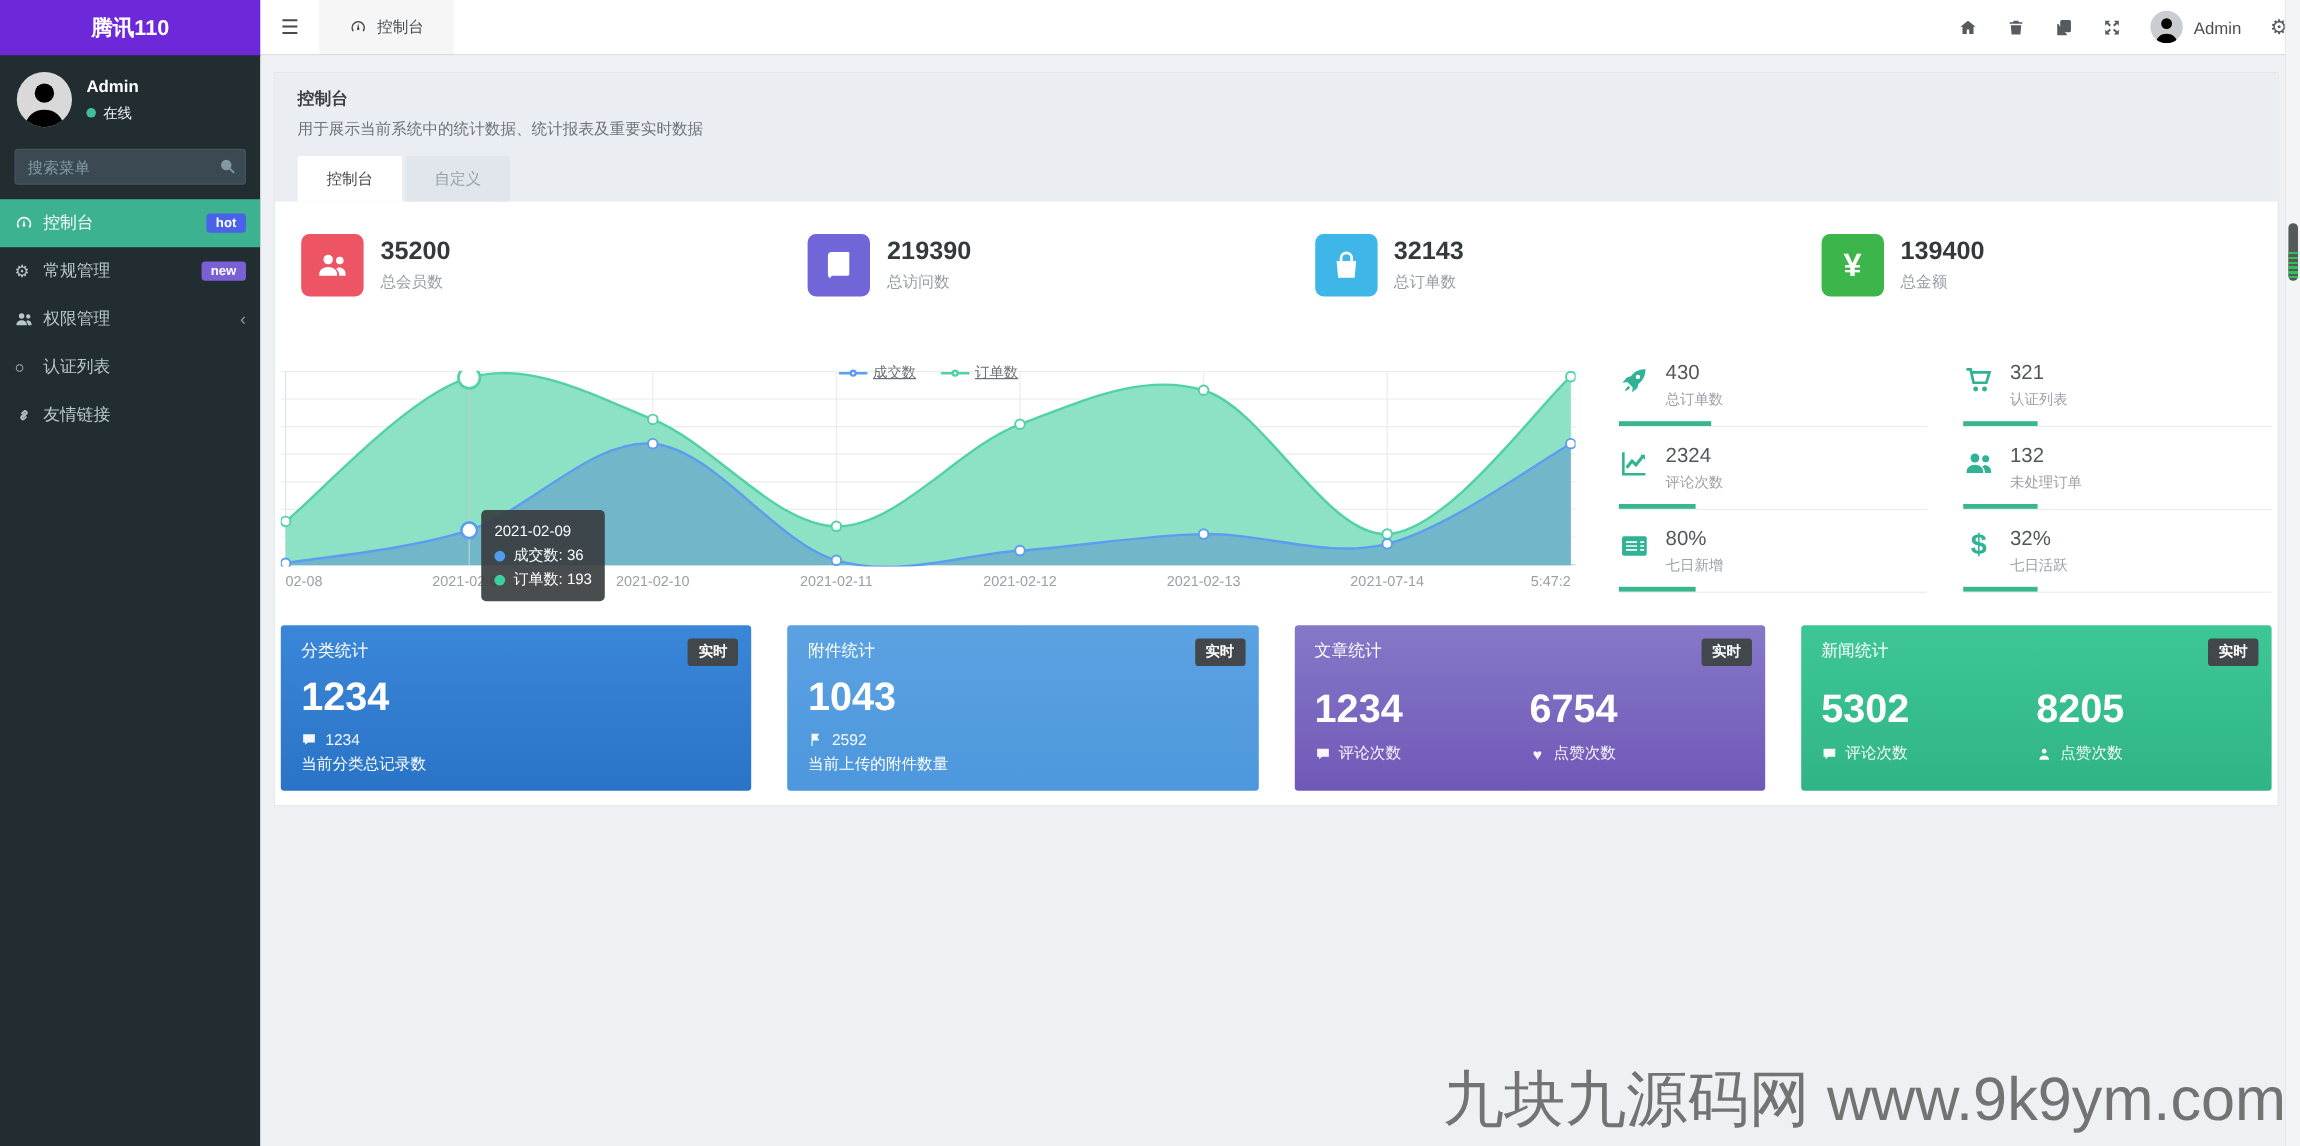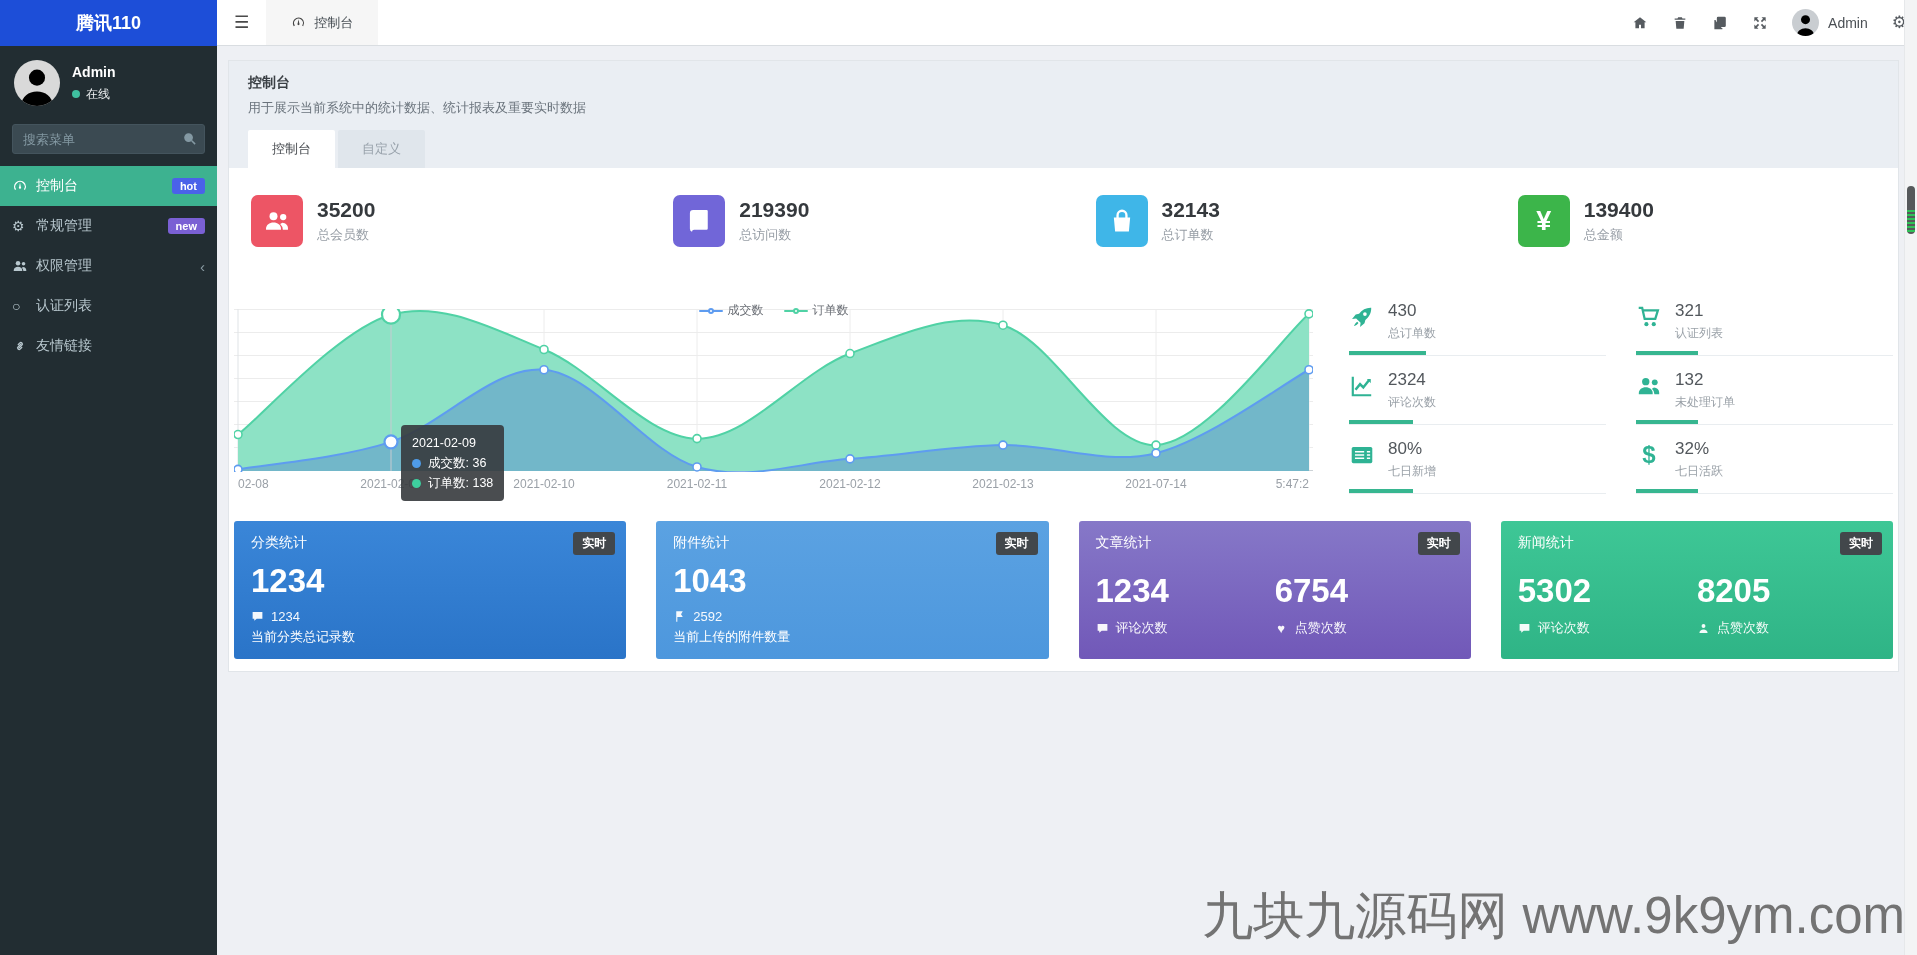--- a/index.html
+++ b/index.html
@@ -4,21 +4,21 @@
 <style>
   html,body{margin:0;padding:0;background:#eef0f4;}
   *{box-sizing:border-box;}
   #app{position:relative;width:1917px;height:955px;overflow:hidden;background:#eef0f4;
        font-family:"Liberation Sans","DejaVu Sans",sans-serif;}
   .icon{display:inline-flex;align-items:center;justify-content:center;line-height:1;}
   .icon svg{width:100%;height:100%;fill:currentColor;}
 
   
   .sidebar{position:absolute;left:0;top:0;width:217px;height:100%;background:#222d32;color:#b8c7ce;}
-  .brand{height:46px;line-height:46px;text-align:center;color:#fff;font-size:18px;font-weight:bold;background:#1d4ed8;}
+  .brand{height:46px;line-height:46px;text-align:center;color:#fff;font-size:18px;font-weight:bold;background:#6d28d9;}
   .user-panel{display:flex;align-items:center;gap:12px;padding:14px 14px 10px;}
   .avatar{width:46px;height:46px;border-radius:50%;background:#d9d9d9;color:#b3b3b3;overflow:hidden;flex:none;}
   .avatar svg{width:46px;height:46px;}
   .user-name{color:#fff;font-weight:bold;font-size:14px;}
   .user-status{font-size:12px;color:#f0f3f4;display:flex;align-items:center;gap:6px;margin-top:6px;}
   .dot{width:8px;height:8px;border-radius:50%;background:#3fbf9f;}
   .search{margin:8px 12px 12px;position:relative;}
   .search input{width:100%;height:30px;background:#3b4a52;border:1px solid #44545d;border-radius:3px;
                 color:#cfd8dc;padding:0 30px 0 10px;font-size:13px;outline:none;
                 font-family:"Liberation Sans","DejaVu Sans",sans-serif;}
@@ -66,21 +66,21 @@
   .stat .sq .icon{width:28px;height:28px;font-size:27px;font-weight:bold;}
   .stat .v{font-size:21px;font-weight:bold;color:#35393d;}
   .stat .l{font-size:13px;color:#969da5;margin-top:4px;}
 
   
   .chart-row{display:flex;margin-top:62px;}
   .chart-wrap{width:1079px;position:relative;flex:none;}
   .chart-wrap svg{display:block;}
   .legend{position:absolute;top:-7px;left:50%;transform:translateX(-50%);display:flex;gap:20px;
           font-size:12px;color:#6b6f76;align-items:center;}
-  .lg-item{display:flex;align-items:center;gap:5px;}
+  .lg-item{display:flex;align-items:center;gap:5px;text-decoration:underline;}
   .lg-glyph{width:24px;height:2px;border-radius:2px;position:relative;}
   .lg-glyph i{position:absolute;left:50%;top:50%;transform:translate(-50%,-50%);width:6px;height:6px;
               border-radius:50%;background:#fff;border:2px solid;display:block;}
   .xlabels{position:relative;height:22px;font-size:12px;color:#9aa0a7;margin-top:5px;}
   .xlabels span{position:absolute;top:0;transform:translateX(-50%);white-space:nowrap;}
   .xlabels span.first{transform:none;}
   .xlabels span.last{transform:translateX(-100%);}
   .tooltip{position:absolute;background:rgba(54,58,61,0.9);color:#fff;font-size:12.5px;padding:8px 11px;
            border-radius:4px;line-height:1.6;white-space:nowrap;z-index:5;}
   .tooltip .tr{display:flex;align-items:center;gap:7px;}
@@ -362,21 +362,21 @@
                 <span class="last" style="left:99.63%">5:47:2</span>
               </div>
               <div class="tooltip" style="left:167px;top:116px">
                 <div>2021-02-09</div>
                 <div class="tr">
                   <span class="tdot" style="background:#4f9ce8"></span>
                   <span>成交数: 36</span>
                 </div>
                 <div class="tr">
                   <span class="tdot" style="background:#3ecf9e"></span>
-                  <span>订单数: 138</span>
+                  <span>订单数: 193</span>
                 </div>
               </div>
             </div>
           <div class="ministats" id="ministats">
               <div class="ms">
                 <div class="ms-top">
                   <span class="icon ms-icon">
                     <svg viewBox="0 0 24 24">
                       <path d="M20.5 3.5c-4.4-.2-8.6 1.8-11.2 5.4L6.2 9.7 2.8 13.8l3.8-.5 4.1 4.1-.5 3.8 4.1-3.4.8-3.1c3.6-2.6 5.6-6.8 5.4-11.2zM7.6 16.4c-1.9 1-2.9 4-2.9 4s3-1 4-2.9z"></path>
                       <circle cx="14.7" cy="9.3" r="1.7" fill="#fff"></circle>

